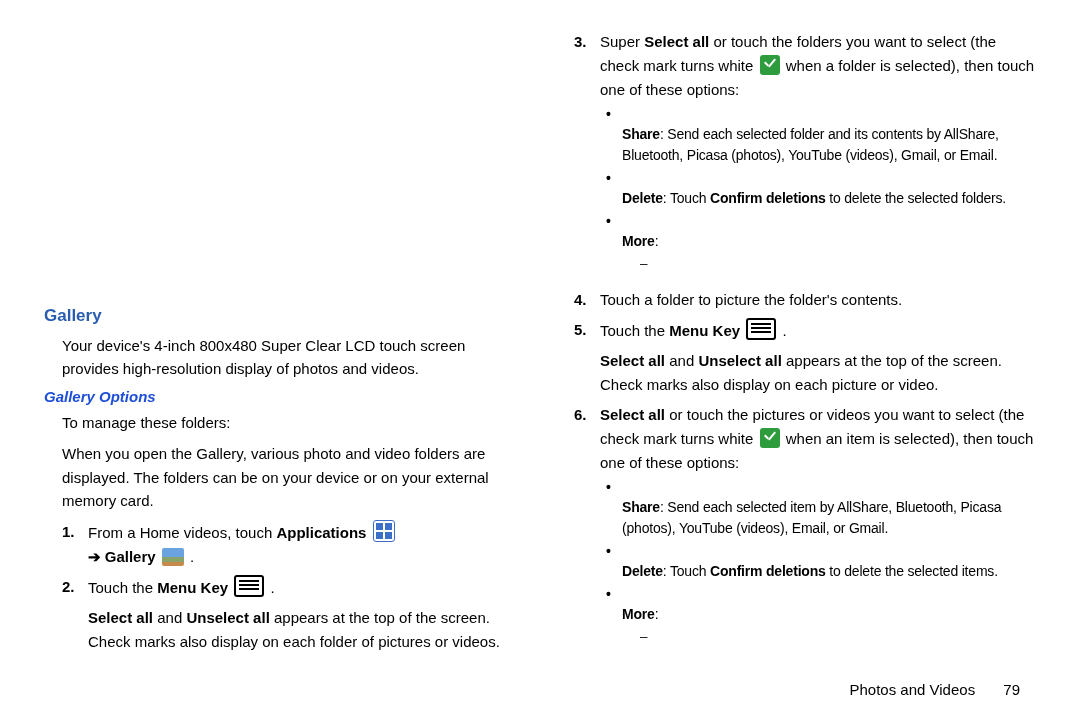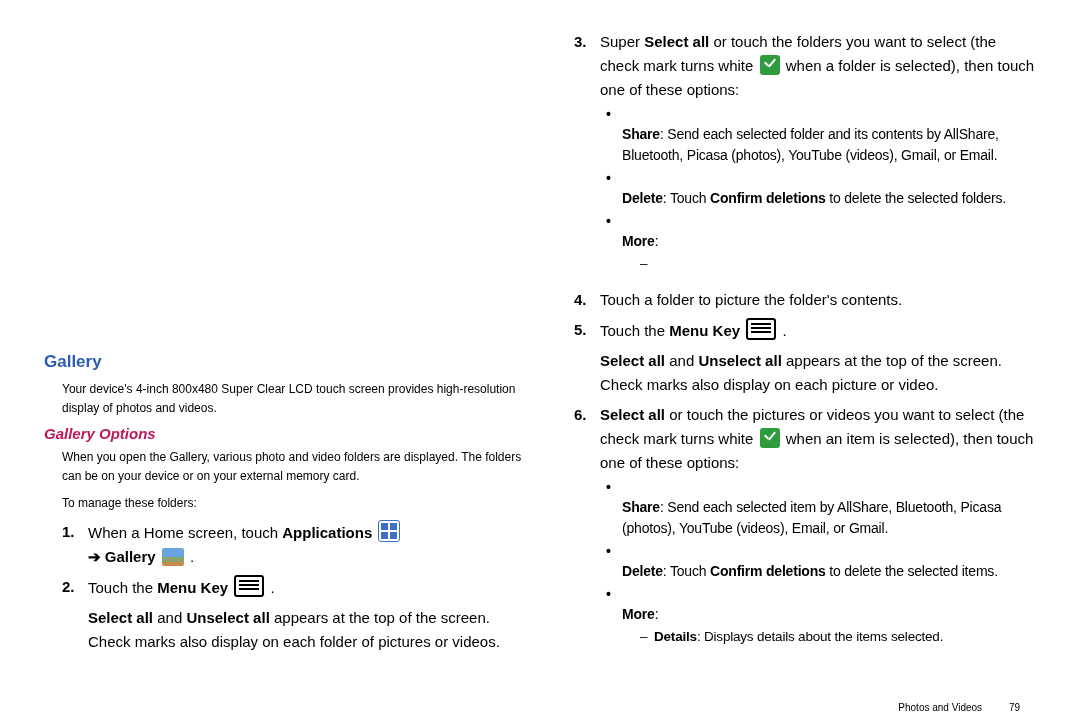--- a/index.html
+++ b/index.html
@@ -23,28 +23,28 @@
     flex: 1;
     min-width: 0;
   }
   h2.section-title {
     color: #2a5db0;
     font-size: 17px;
     font-weight: bold;
     margin: 0 0 8px 0;
   }
   h3.subsection-title {
-    color: #be185d;
+    color: #1d4ed8;
     font-size: 15px;
     font-style: italic;
     font-weight: bold;
     margin: 6px 0 6px 0;
   }
   p.body {
-    font-size: 12px;
+    font-size: 15px;
     line-height: 1.55;
     margin: 0 0 8px 18px;
   }
   .num-list {
     margin: 0 0 0 18px;
     padding: 0;
     font-size: 15px;
     line-height: 1.6;
   }
   .num-item {
@@ -153,47 +153,47 @@
   .icon-check::after {
     content: "";
     position: absolute;
     left: 7px; top: 7px;
     width: 10px; height: 2px;
     background: #fff;
     transform: rotate(-50deg);
   }
   .footer {
     position: absolute;
-    bottom: 7px;
+    bottom: 22px;
     right: 60px;
-    font-size: 10px;
+    font-size: 15px;
   }
   .footer .pagenum {
     margin-left: 24px;
   }
   b { font-weight: bold; }
 </style>
 </head>
 <body>
 
 <div class="page">
 
   <div class="col">
     <h2 class="section-title">Gallery</h2>
     <p class="body">Your device's 4-inch 800x480 Super Clear LCD touch screen provides high-resolution display of photos and videos.</p>
 
     <h3 class="subsection-title">Gallery Options</h3>
+    <p class="body">To manage these folders:</p>
     <p class="body">When you open the Gallery, various photo and video folders are displayed. The folders can be on your device or on your external memory card.</p>
-    <p class="body">To manage these folders:</p>
 
     <div class="num-list">
       <div class="num-item">
         <div class="num">1.</div>
         <div class="num-content">
-          <span>When a Home screen, touch </span><b>Applications</b>
+          <span>From a Home videos, touch </span><b>Applications</b>
           <span class="icon icon-apps"></span><br>
           <b>➔ </b><b>Gallery</b>
           <span class="icon icon-gallery"></span><span> .</span>
         </div>
       </div>
 
       <div class="num-item">
         <div class="num">2.</div>
         <div class="num-content">
           <span>Touch the </span><b>Menu Key</b>
@@ -265,21 +265,20 @@
             <div class="bullet-item">
               <div class="bullet">•</div>
               <div class="bullet-content"><b>Delete</b><span>: Touch </span><b>Confirm deletions</b><span> to delete the selected items.</span></div>
             </div>
             <div class="bullet-item">
               <div class="bullet">•</div>
               <div class="bullet-content"><b>More</b><span>:</span>
                 <div class="dash-list">
                   <div class="dash-item">
                     <div class="dash">–</div>
-                    <div><b>Details</b><span>: Displays details about the items selected.</span></div>
                   </div>
                 </div>
               </div>
             </div>
           </div>
         </div>
       </div>
 
     </div>
   </div>

